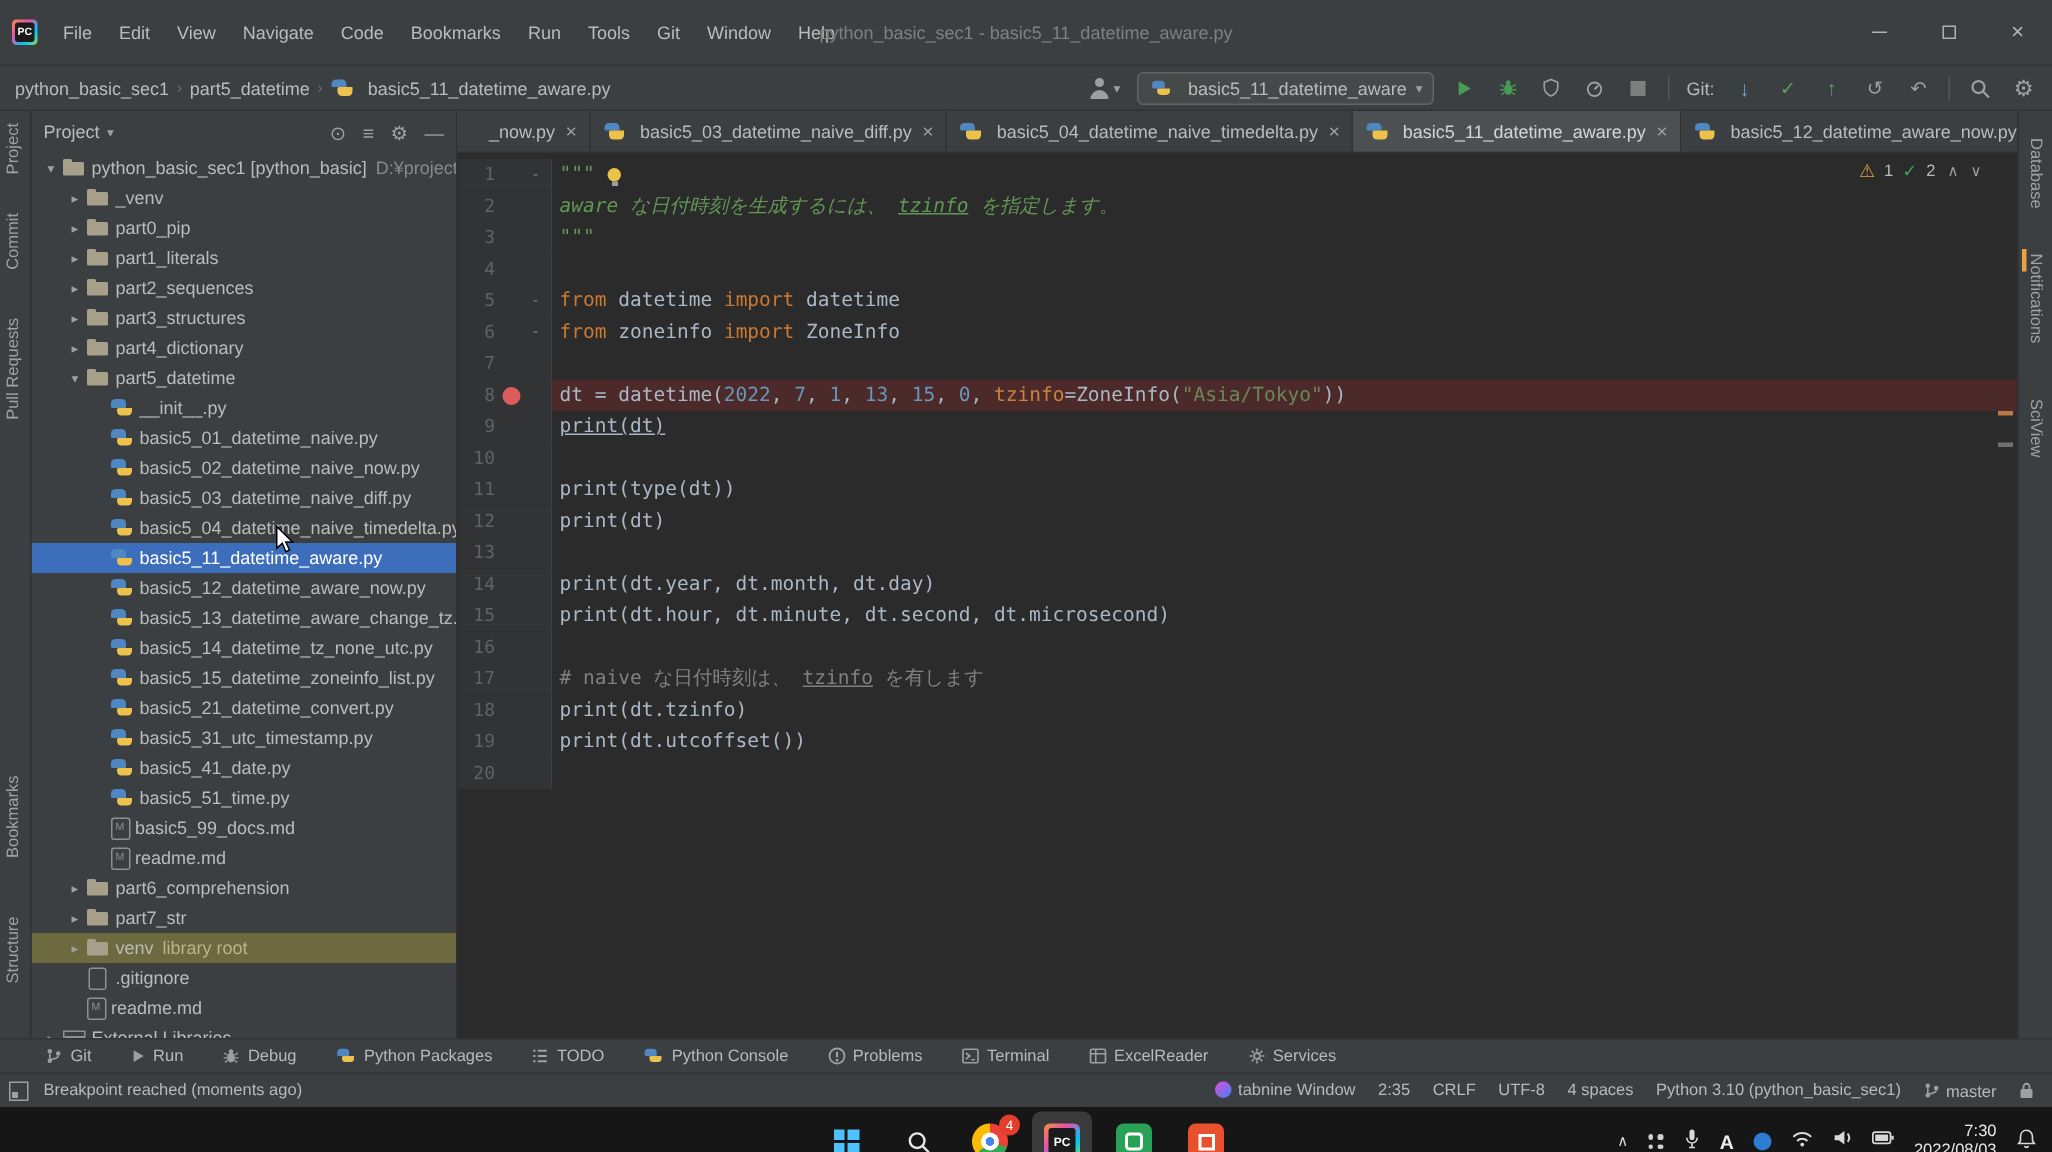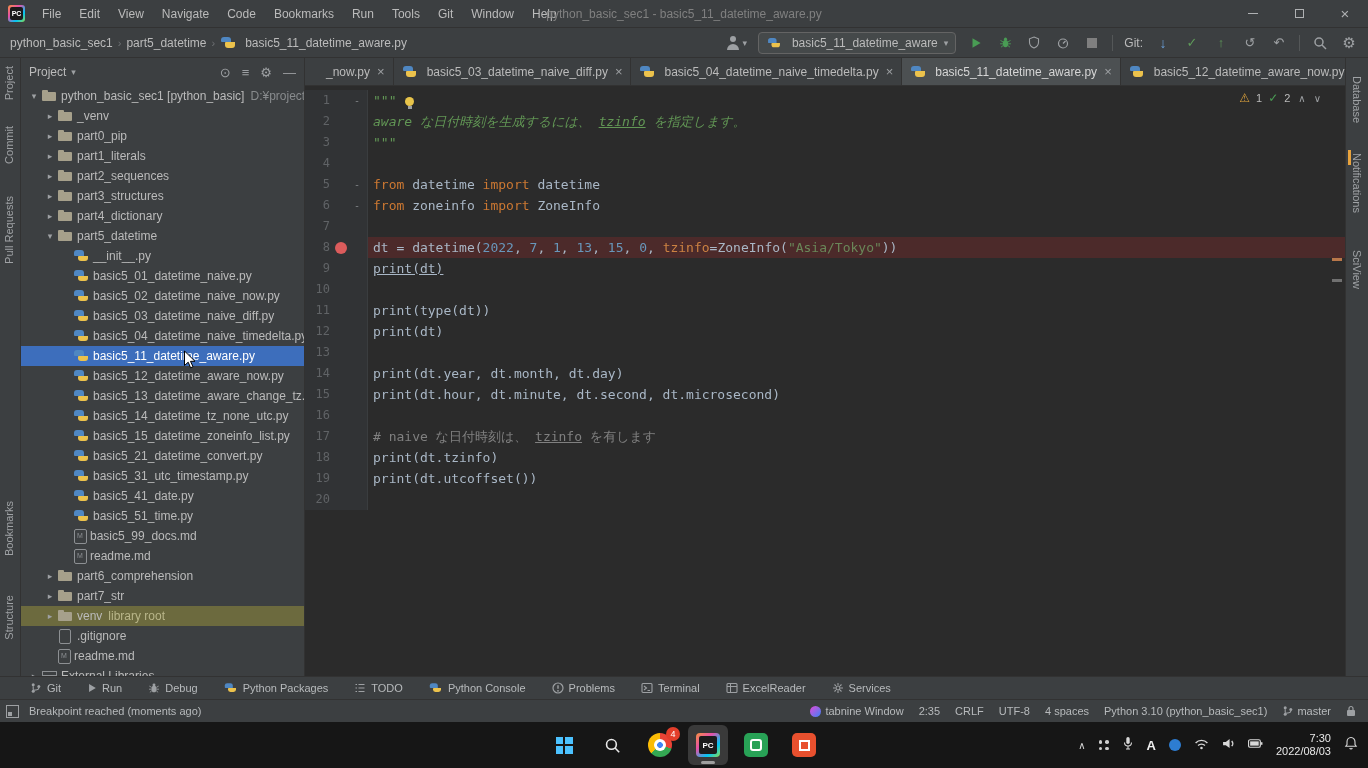--- a/index.html
+++ b/index.html
@@ -1,21 +1,21 @@
 <!DOCTYPE html>
 <html><head>
 <meta charset="utf-8">
 <style>
   * { margin:0; padding:0; box-sizing:border-box; }
   html,body { width:1368px; height:768px; overflow:hidden; background:#2b2b2b;
               font-family:"Liberation Sans", sans-serif; }
   .window { width:1368px; height:768px; display:flex; flex-direction:column; position:relative; }
 
   
-  .titlebar { height:28px; background:#3c3f41; border-bottom:1px solid #323232;
+  .titlebar { height:44px; background:#3c3f41; border-bottom:1px solid #323232;
               display:flex; align-items:center; color:#bbb; font-size:12px; position:relative; flex:none; }
   .app-logo { width:17px; height:17px; margin:0 8px 0 8px; border-radius:3px;
               background:linear-gradient(135deg,#f7923e 0%,#e750a8 35%,#00c4f4 70%,#8edc4e 100%);
               position:relative; display:flex; align-items:center; justify-content:center; }
   .app-logo i { position:absolute; inset:2px; background:#1b1b1b; border-radius:2px; }
   .app-logo b { position:relative; color:#fff; font-size:7px; font-style:normal; }
   .menu-item { padding:0 9px; line-height:28px; color:#bbbbbb; }
   .window-title { position:absolute; left:50%; transform:translateX(-50%); color:#808080; }
   .win-controls { margin-left:auto; display:flex; height:100%; }
   .win-btn { width:46px; height:100%; display:flex; align-items:center; justify-content:center; color:#afb1b3; }

